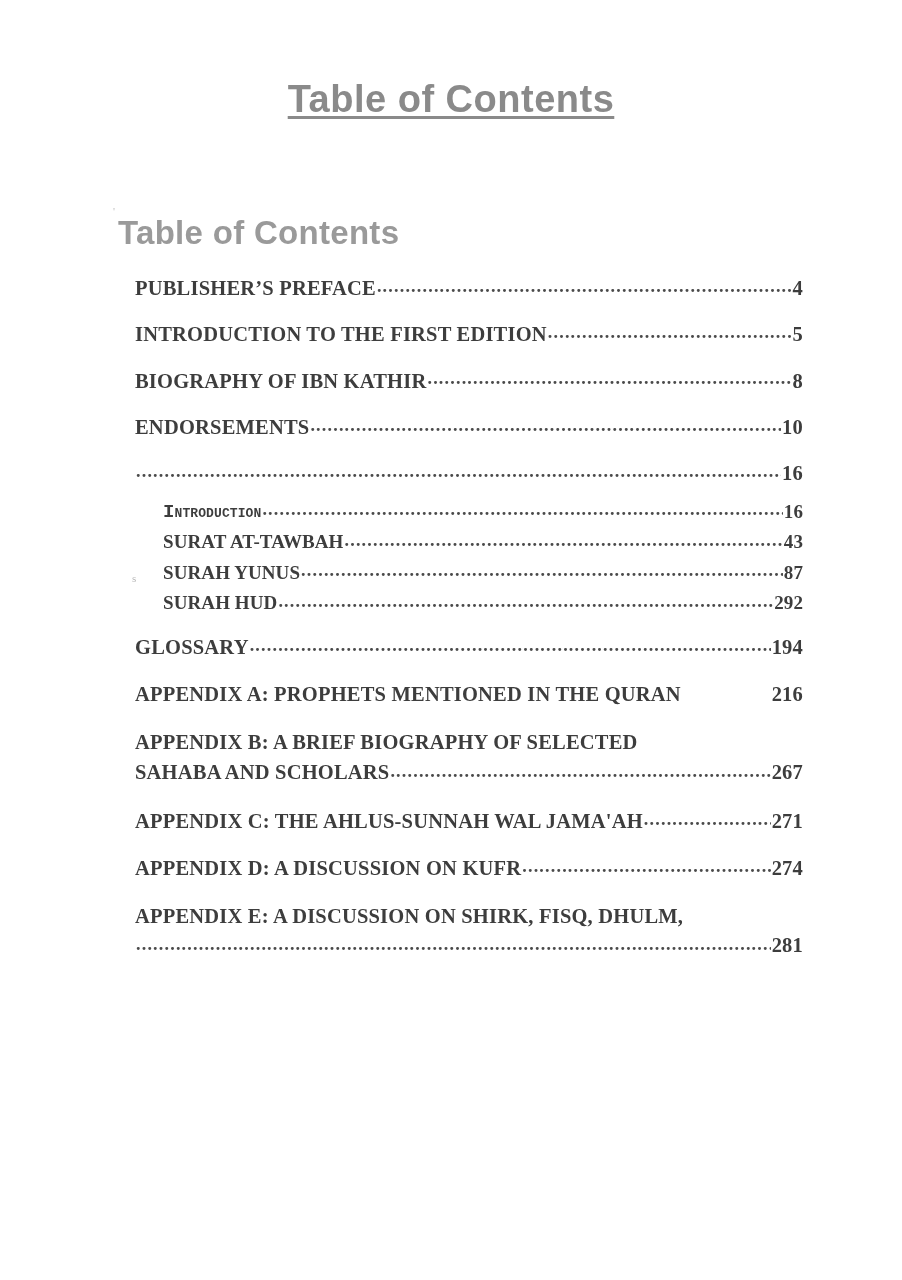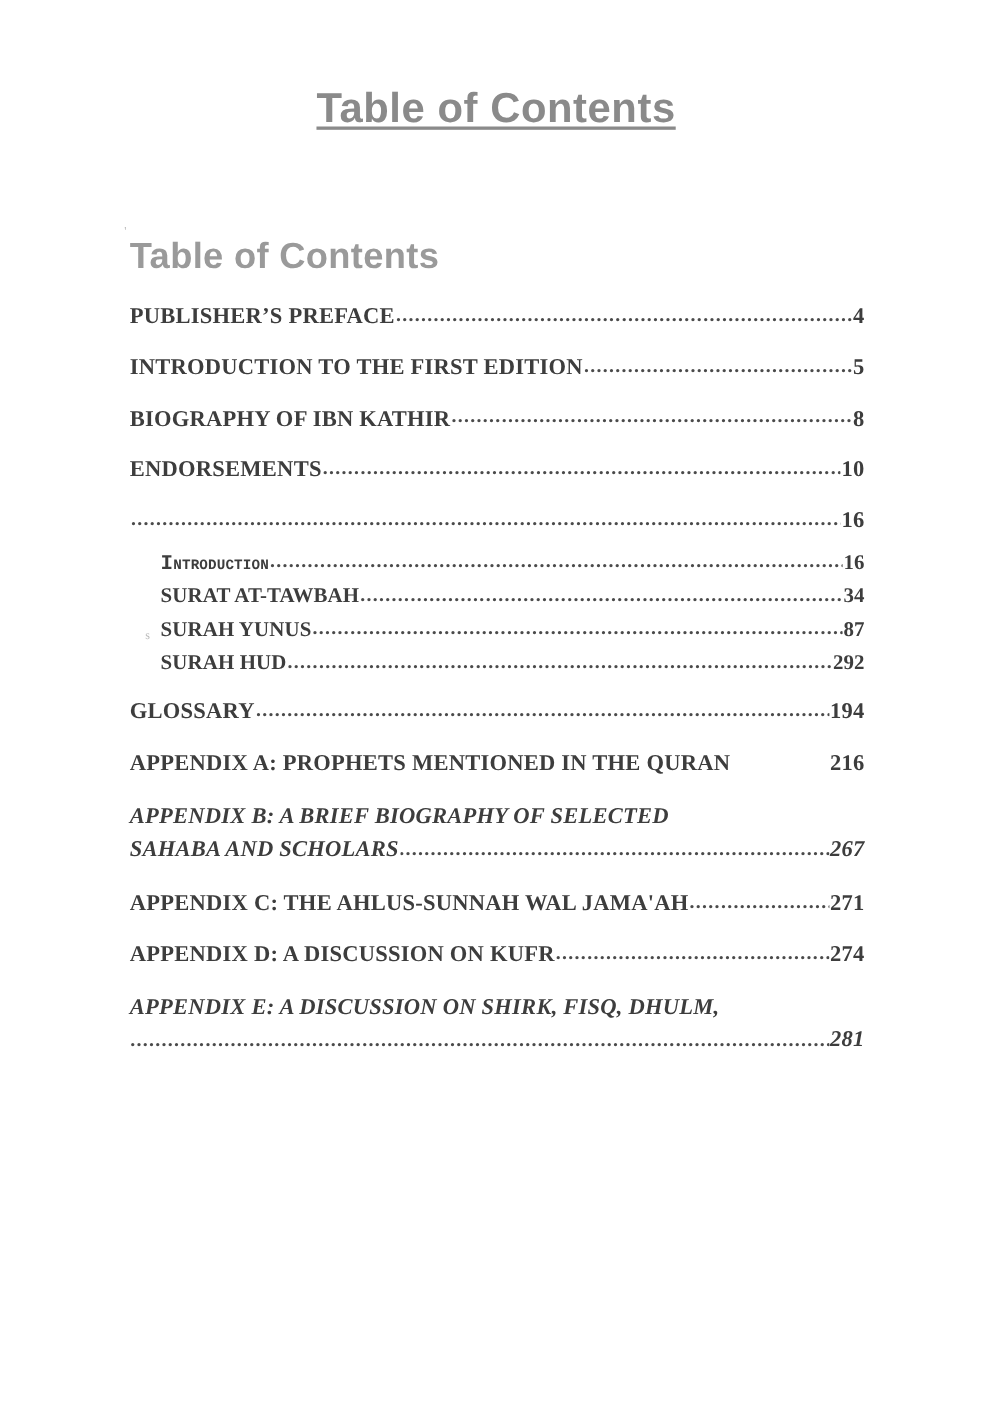--- a/index.html
+++ b/index.html
@@ -47,21 +47,21 @@
     font-size: 33px;
     font-weight: bold;
     color: #9a9a9a;
     letter-spacing: 0.3px;
   }
 
   
   .toc {
     position: absolute;
     top: 276px;
-    left: 118px;
+    left: 135px;
     width: 668px;
   }
 
   .toc-entry {
     display: flex;
     align-items: flex-end;
     width: 100%;
     font-family: "Liberation Serif", serif;
     font-weight: bold;
     color: #3d3d3d;
@@ -79,24 +79,23 @@
   
   .wrap-entry {
     display: block;
     font-size: 20.5px;
     letter-spacing: 0.2px;
     margin-bottom: 22px;
     line-height: 1.45;
     font-weight: bold;
     font-family: "Liberation Serif", serif;
     color: #3d3d3d;
-    font-style: italic;
   }
   .wrap-entry .first-line { display: block; }
-  .wrap-entry .second-line { display: flex; align-items: center; width: 100%; }
+  .wrap-entry .second-line { display: flex; align-items: flex-start; width: 100%; }
 
   
   .sub-list {
     margin: -6px 0 18px 0;
     padding: 0;
   }
   .level-2 {
     font-size: 19px;
     margin-left: 28px;
     width: calc(100% - 28px);
@@ -188,21 +187,21 @@
 
     <div class="sub-list">
       <div class="toc-entry level-2">
         <span class="label smallcaps">Introduction</span>
         <span class="dots">...........................................................................................................................................................</span>
         <span class="page-num">16</span>
       </div>
       <div class="toc-entry level-2">
         <span class="label">SURAT AT-TAWBAH</span>
         <span class="dots">...........................................................................................................................................................</span>
-        <span class="page-num">34</span>
+        <span class="page-num">43</span>
       </div>
       <div class="toc-entry level-2">
         <span class="label">SURAH YUNUS</span>
         <span class="dots">...........................................................................................................................................................</span>
         <span class="page-num">87</span>
       </div>
       <div class="toc-entry level-2">
         <span class="label">SURAH HUD </span>
         <span class="dots">...........................................................................................................................................................</span>
         <span class="page-num">292</span>

